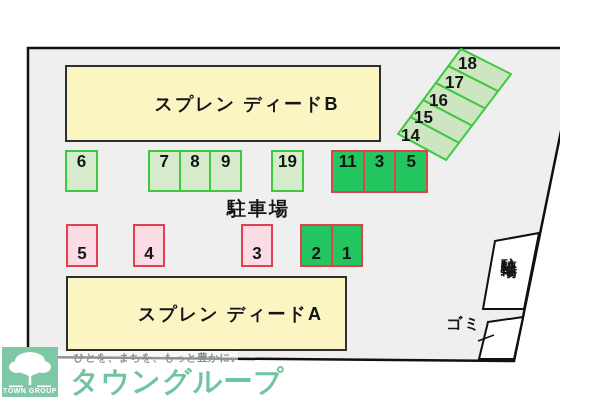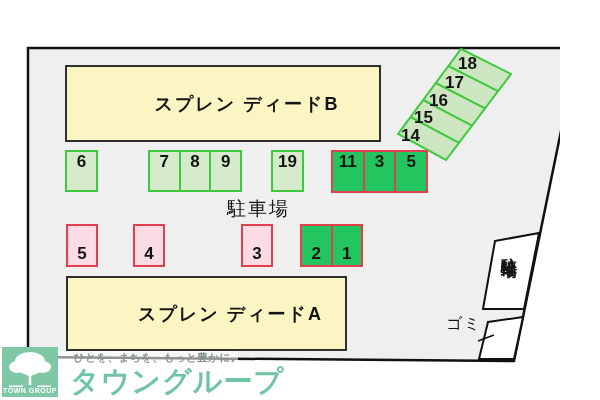--- a/index.html
+++ b/index.html
@@ -28,22 +28,22 @@
 
   .s6 {left:65px; top:150px;width:33px;height:42px;}
   .g789{left:148px;top:150px;width:94px;height:42px;}
   .s10{left:271px;top:150px;width:33px;height:42px;}
   .g1113{left:331px;top:150px;width:97px;height:43px;}
   .s5 {left:66px; top:224px;width:32px;height:43px;}
   .s4 {left:133px;top:224px;width:32px;height:43px;}
   .s3 {left:241px;top:224px;width:32px;height:43px;}
   .g21{left:300px;top:224px;width:63px;height:43px;}
 
-  .lot-label{left:227px;top:196px;font-size:19px;font-weight:400;letter-spacing:2px;}
-  .garbage-label{left:429px;top:314px;width:52px;text-align:right;font-size:16px;font-weight:400;line-height:19px;letter-spacing:1px;}
+  .lot-label{left:227px;top:196px;font-size:19px;font-weight:700;letter-spacing:2px;}
+  .garbage-label{left:429px;top:314px;width:52px;text-align:right;font-size:16px;font-weight:700;line-height:19px;letter-spacing:1px;}
   .bicycle-label{left:498px;top:245px;height:64px;writing-mode:vertical-rl;text-orientation:upright;
                  font-size:16px;font-weight:600;letter-spacing:2px;}
 
   
   .logo-square{left:2px;top:347px;width:56px;height:50px;background:#7fc8a6;}
   .logo-mark-text{position:absolute;left:0;bottom:3px;width:100%;text-align:center;color:#fff;
                   font-size:7px;font-weight:700;letter-spacing:0.5px;}
   .tagline-band{left:58px;top:351px;width:180px;height:12px;background:rgba(255,255,255,0.55);}
   .tagline{left:74px;top:351px;font-size:10.5px;font-weight:600;letter-spacing:0.5px;color:#85938c;white-space:nowrap;}
   .brand-logo{left:70px;top:362px;font-size:29px;font-weight:700;letter-spacing:1px;color:#70c5a1;white-space:nowrap;}

